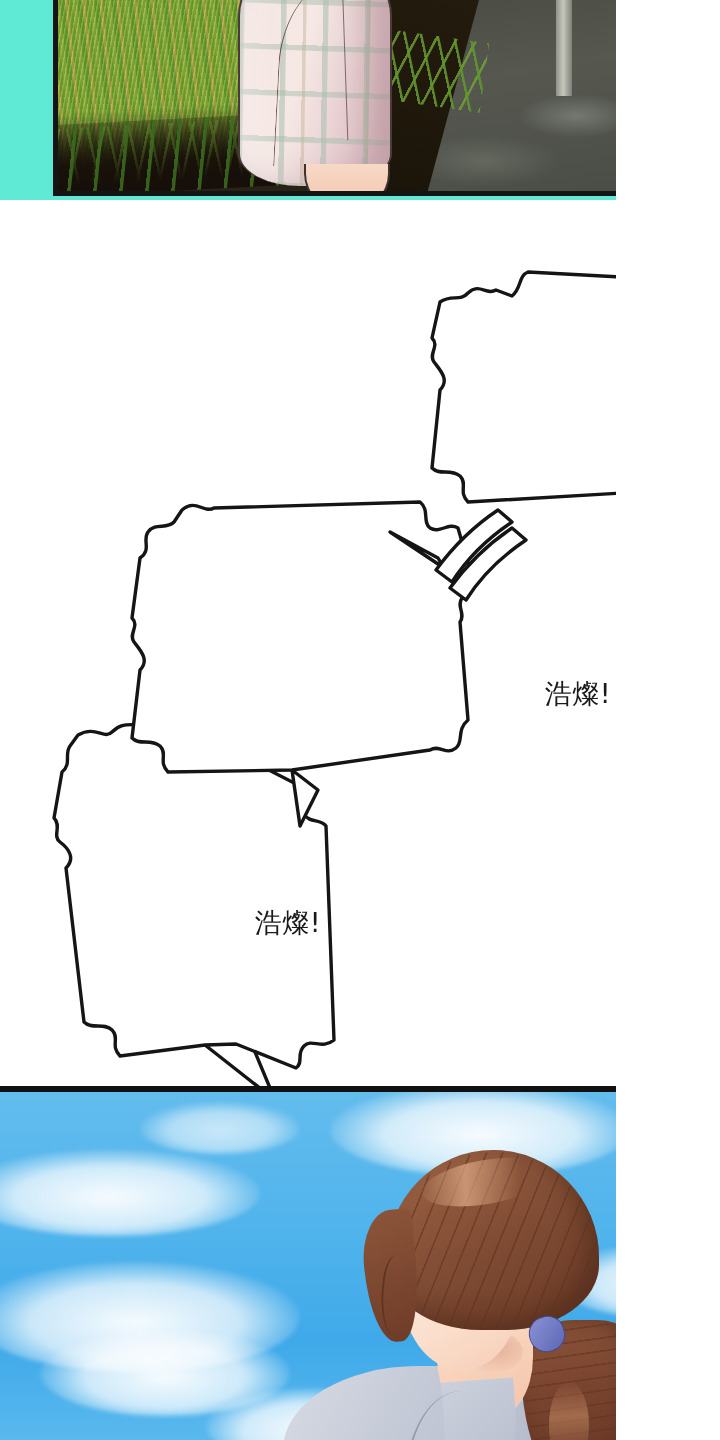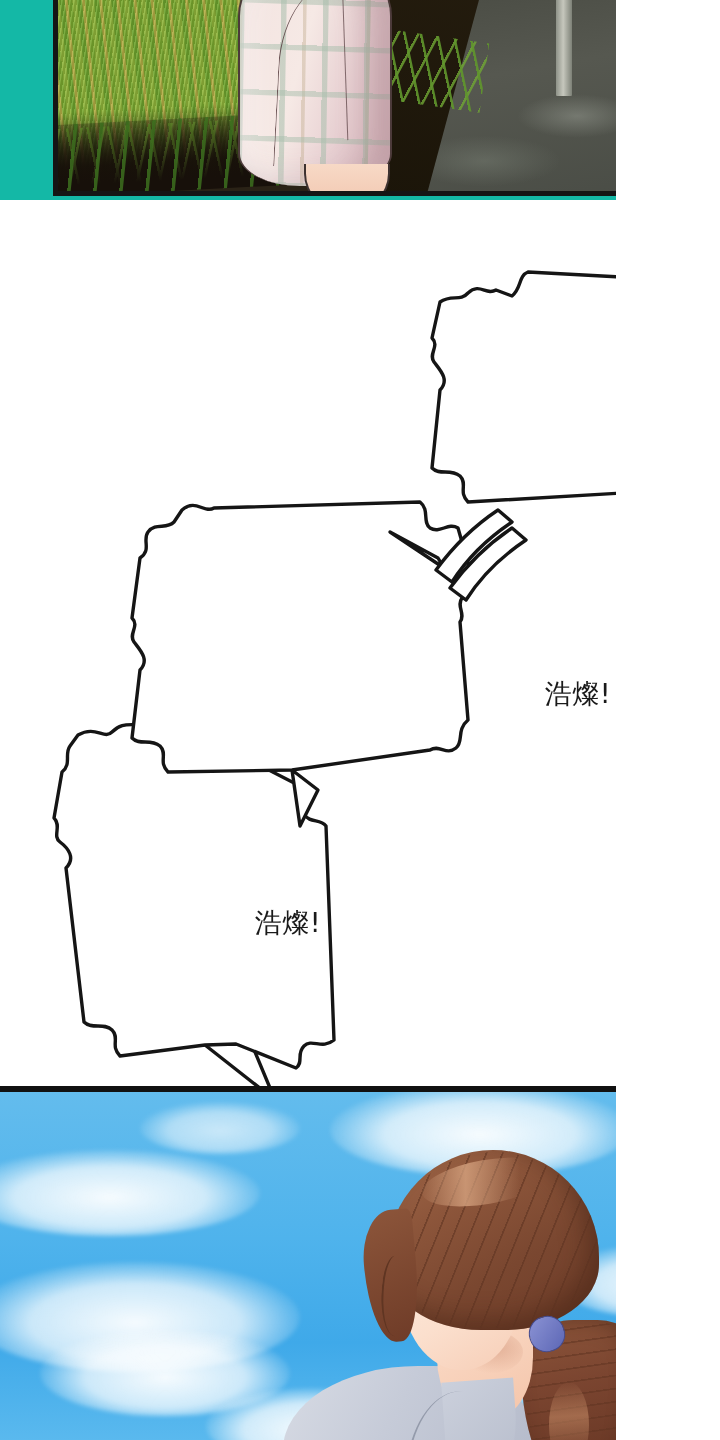--- a/index.html
+++ b/index.html
@@ -7,21 +7,21 @@
     padding: 0;
     background: #ffffff;
   }
   body {
     font-family: "Liberation Sans", "DejaVu Sans", sans-serif;
   }
   #page {
     position: relative;
     width: 616px;
     height: 1440px;
-    background: #14b8a6;
+    background: #5eead4;
     overflow: hidden;
   }
 
   
   .panel-top {
     position: absolute;
     left: 53px;
     top: -4px;
     width: 607px;
     height: 200px;

